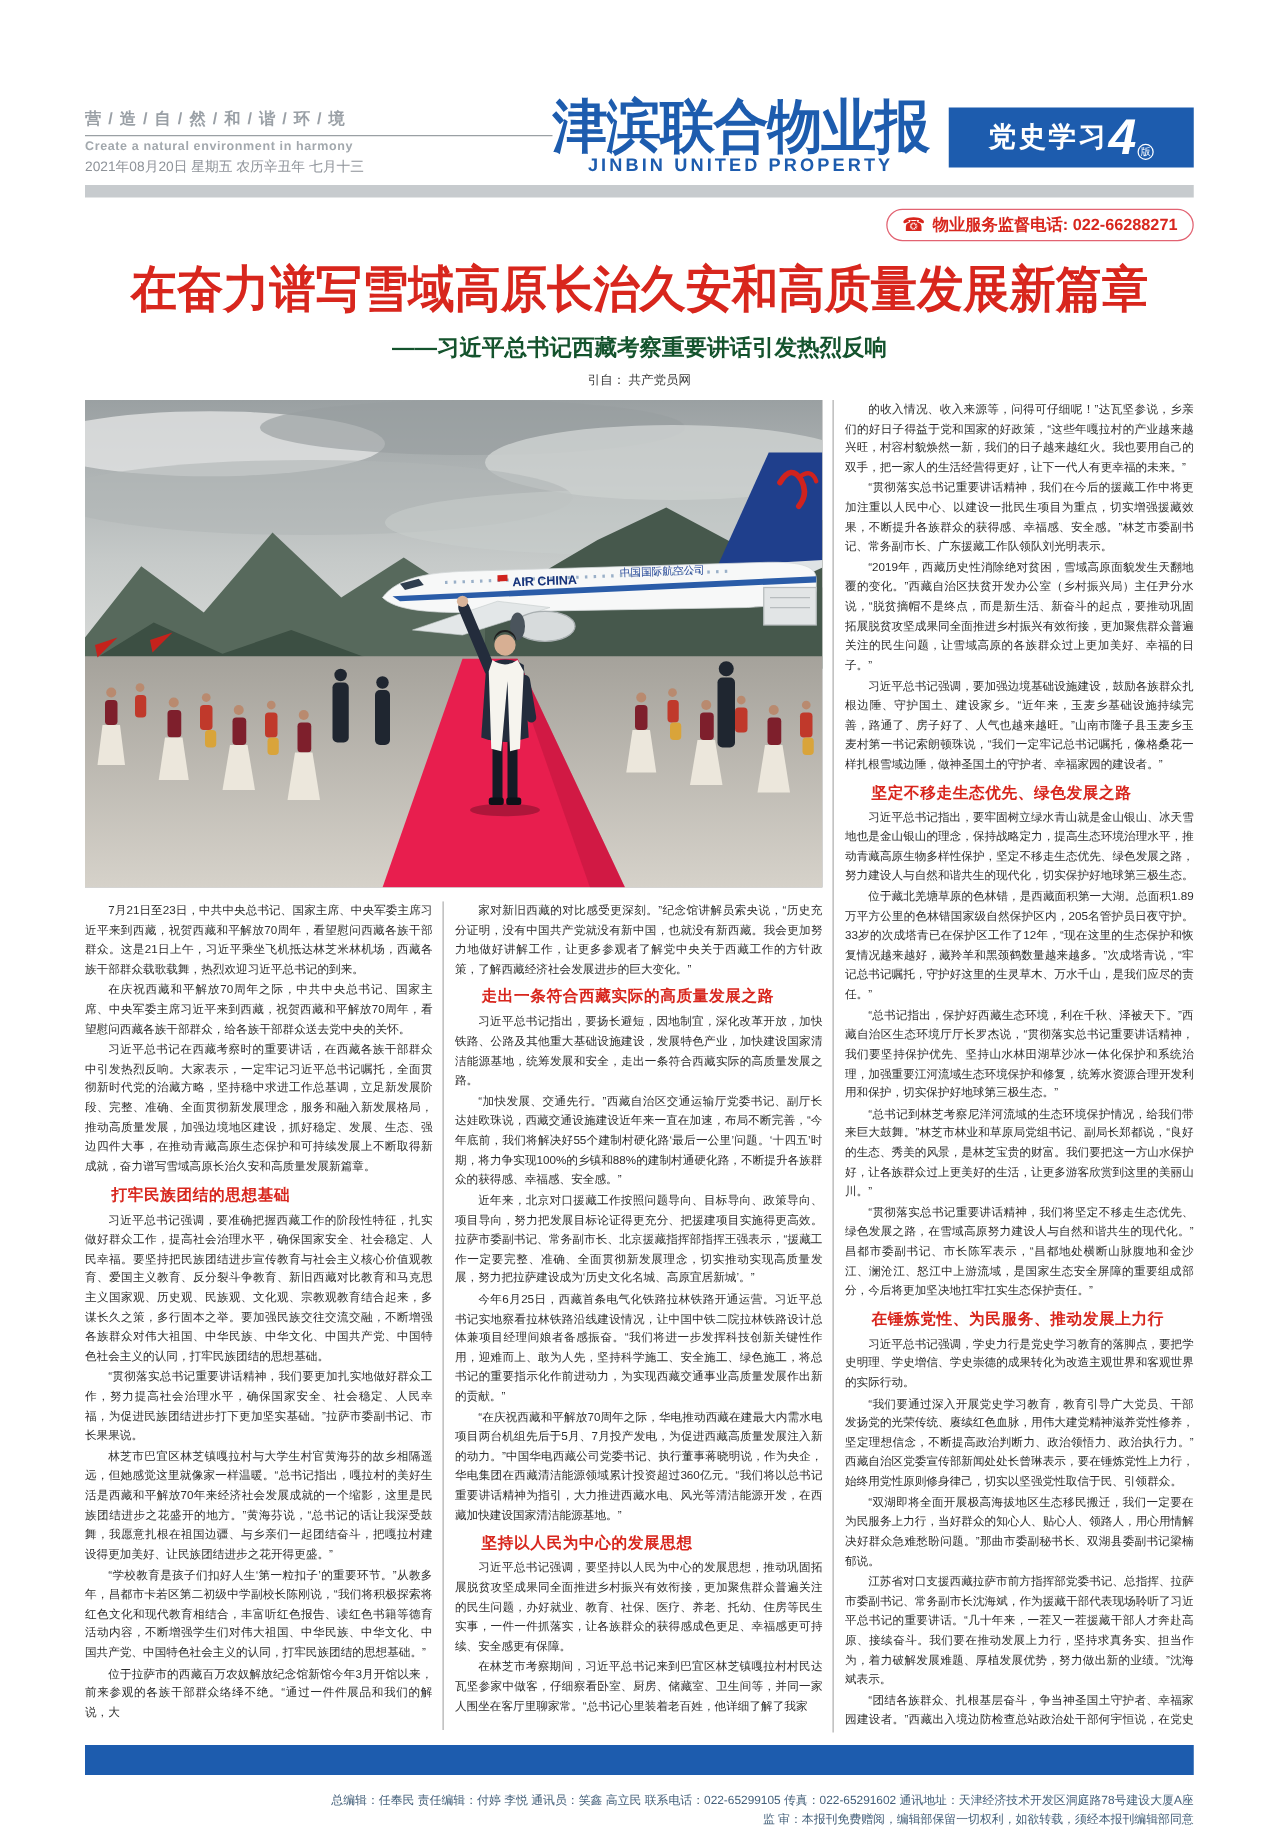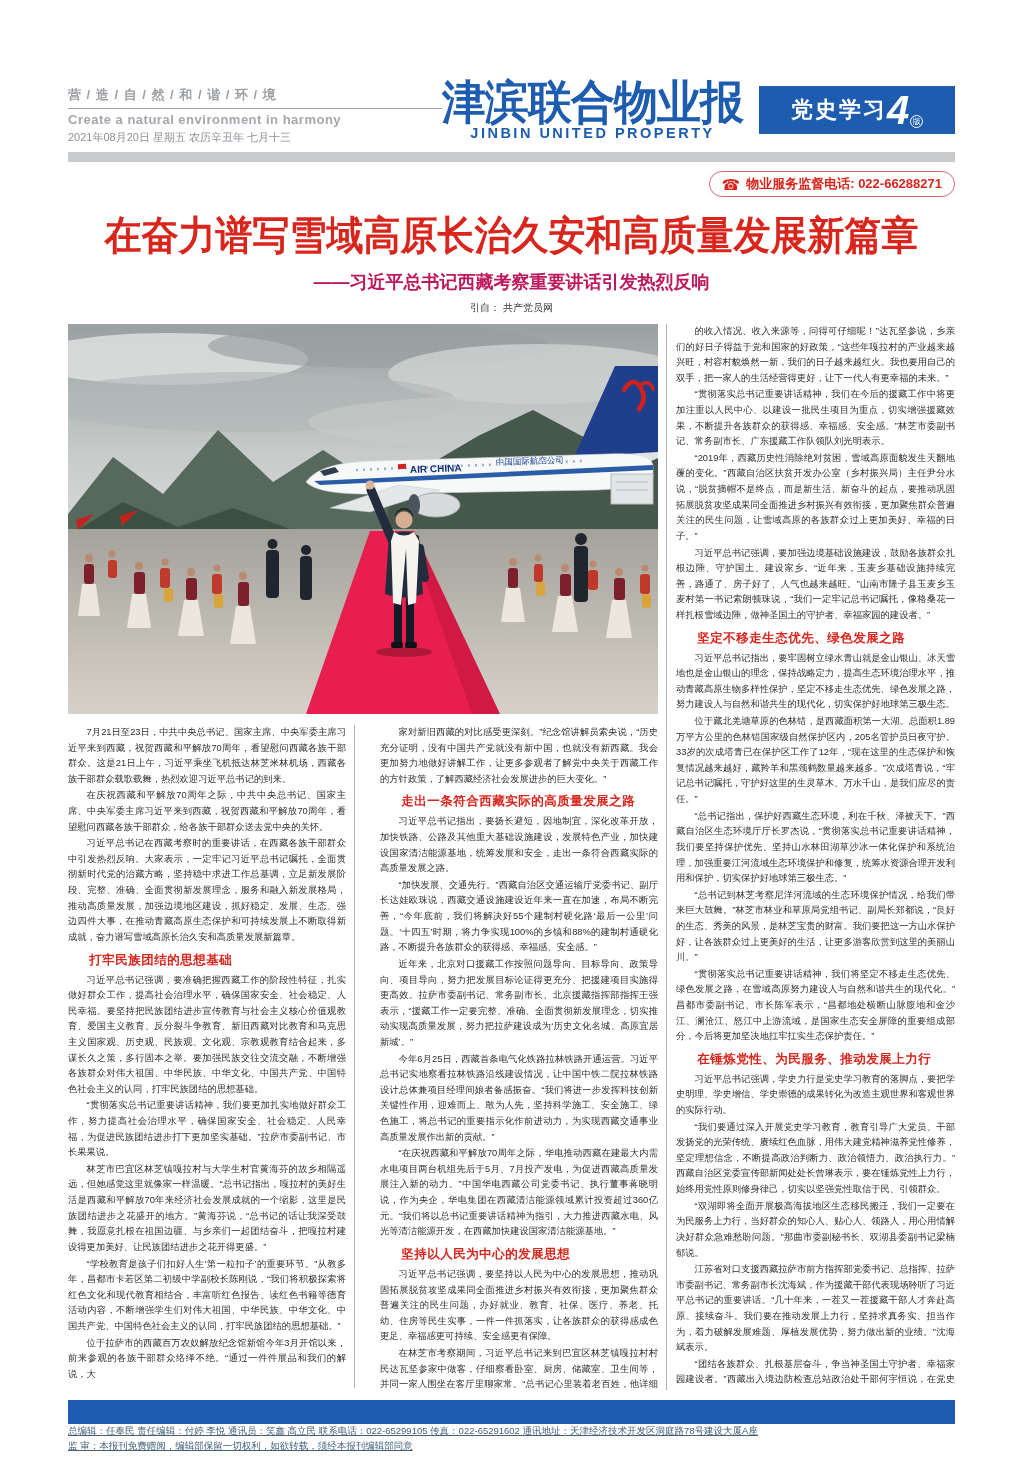--- a/index.html
+++ b/index.html
@@ -12,21 +12,21 @@
   }
   *{margin:0;padding:0;box-sizing:border-box;}
   body{background:#ffffff;font-family:"Liberation Sans","DejaVu Sans",sans-serif;}
   .page{position:relative;width:1021px;height:1474px;background:#fff;overflow:hidden;
         padding:84px 66px 0 68px;}
   
   .header{display:flex;align-items:flex-start;}
   .header-left{flex:1;min-width:0;padding-top:2px;}
   .slogan{font-size:13px;font-weight:bold;color:#9aa0a6;letter-spacing:1px;
           border-bottom:1px solid #9aa0a4;padding-bottom:4px;margin-bottom:3px;white-space:nowrap;}
-  .slogan-en{font-size:13px;font-weight:bold;color:#a2a8ad;letter-spacing:.5px;}
+  .slogan-en{font-size:10px;font-weight:bold;color:#a2a8ad;letter-spacing:.5px;}
   .date-line{font-size:11px;font-weight:normal;color:#8d9298;margin-top:3px;}
   .masthead{margin-right:16px;text-align:center;line-height:1;margin-top:-4px;}
   .masthead-cn{font-size:44px;font-weight:900;color:var(--brand-blue);letter-spacing:-1px;
                font-family:"Liberation Sans","DejaVu Sans",sans-serif;transform:scaleY(1.05);}
   .masthead-en{font-size:14.5px;font-weight:bold;color:var(--brand-blue);letter-spacing:2.5px;margin-top:2px;}
   .section-box{background:var(--brand-blue);color:#fff;width:196px;height:48px;
                display:flex;align-items:center;justify-content:center;margin-top:2px;}
   .section-label{font-size:22px;font-weight:900;letter-spacing:2px;}
   .page-no{display:flex;align-items:flex-end;line-height:1;}
   .page-num{font-size:40px;font-weight:900;font-style:italic;}
@@ -35,38 +35,38 @@
   .gray-band{height:10px;background:var(--band-gray);margin-top:7px;}
   .badge-row{display:flex;justify-content:flex-end;margin-top:9px;height:26px;}
   .hotline-badge{display:inline-flex;align-items:center;gap:6px;border:1.5px solid #e26372;
                  border-radius:13px;padding:2px 12px;color:var(--accent-red);
                  font-size:13px;font-weight:bold;background:#fff;}
   .phone-icon{font-size:15px;color:var(--accent-red);line-height:1;}
   
   .headline{margin-top:14px;text-align:center;}
   .headline-title{font-size:37px;font-weight:900;color:var(--accent-red);letter-spacing:0px;
                   transform:scaleY(1.08);transform-origin:center;}
-  .headline-sub{font-size:18px;font-weight:900;color:#be185d;margin-top:9px;}
+  .headline-sub{font-size:18px;font-weight:900;color:#14532d;margin-top:9px;}
   .headline-src{font-size:10px;color:#3c3c3c;margin-top:7px;margin-bottom:9px;}
   
   .content{display:flex;align-items:flex-start;}
   .left{width:590px;}
   .photo-frame{width:590px;height:390px;overflow:hidden;background:#aaa;}
-  .cols{display:flex;margin-top:11px;height:663px;overflow:hidden;gap:16px;}
+  .cols{display:flex;margin-top:11px;height:663px;overflow:hidden;}
   .colA{width:287px;padding-right:8px;border-right:1px solid #b0b0b0;}
   .colB{flex:1;padding-left:9px;}
   .col3{flex:1;border-left:1px solid #b0b0b0;margin-left:8px;padding-left:9px;
         height:1066px;overflow:hidden;}
   .para{font-size:9.3px;line-height:1.68;color:var(--text-dark);text-align:justify;
         text-indent:2em;margin-bottom:1px;}
   .subhead{font-size:12.5px;font-weight:900;color:var(--accent-red);text-indent:1.7em;
            margin:6px 0 4px 0;letter-spacing:.5px;}
   
   .bottom-bar{height:24px;background:var(--brand-blue);margin-top:10px;}
-  .footer-lines{margin-top:0;text-align:left;color:var(--footer-blue);text-decoration:underline;}
+  .footer-lines{margin-top:14px;text-align:right;color:var(--footer-blue);}
   .footer-line{font-size:9.5px;line-height:1.55;}
 </style>
 </head>
 <body>
 
 <div class="page">
 
   <div class="header">
     <div class="header-left">
       <div class="slogan">营 / 造 / 自 / 然 / 和 / 谐 / 环 / 境</div>

